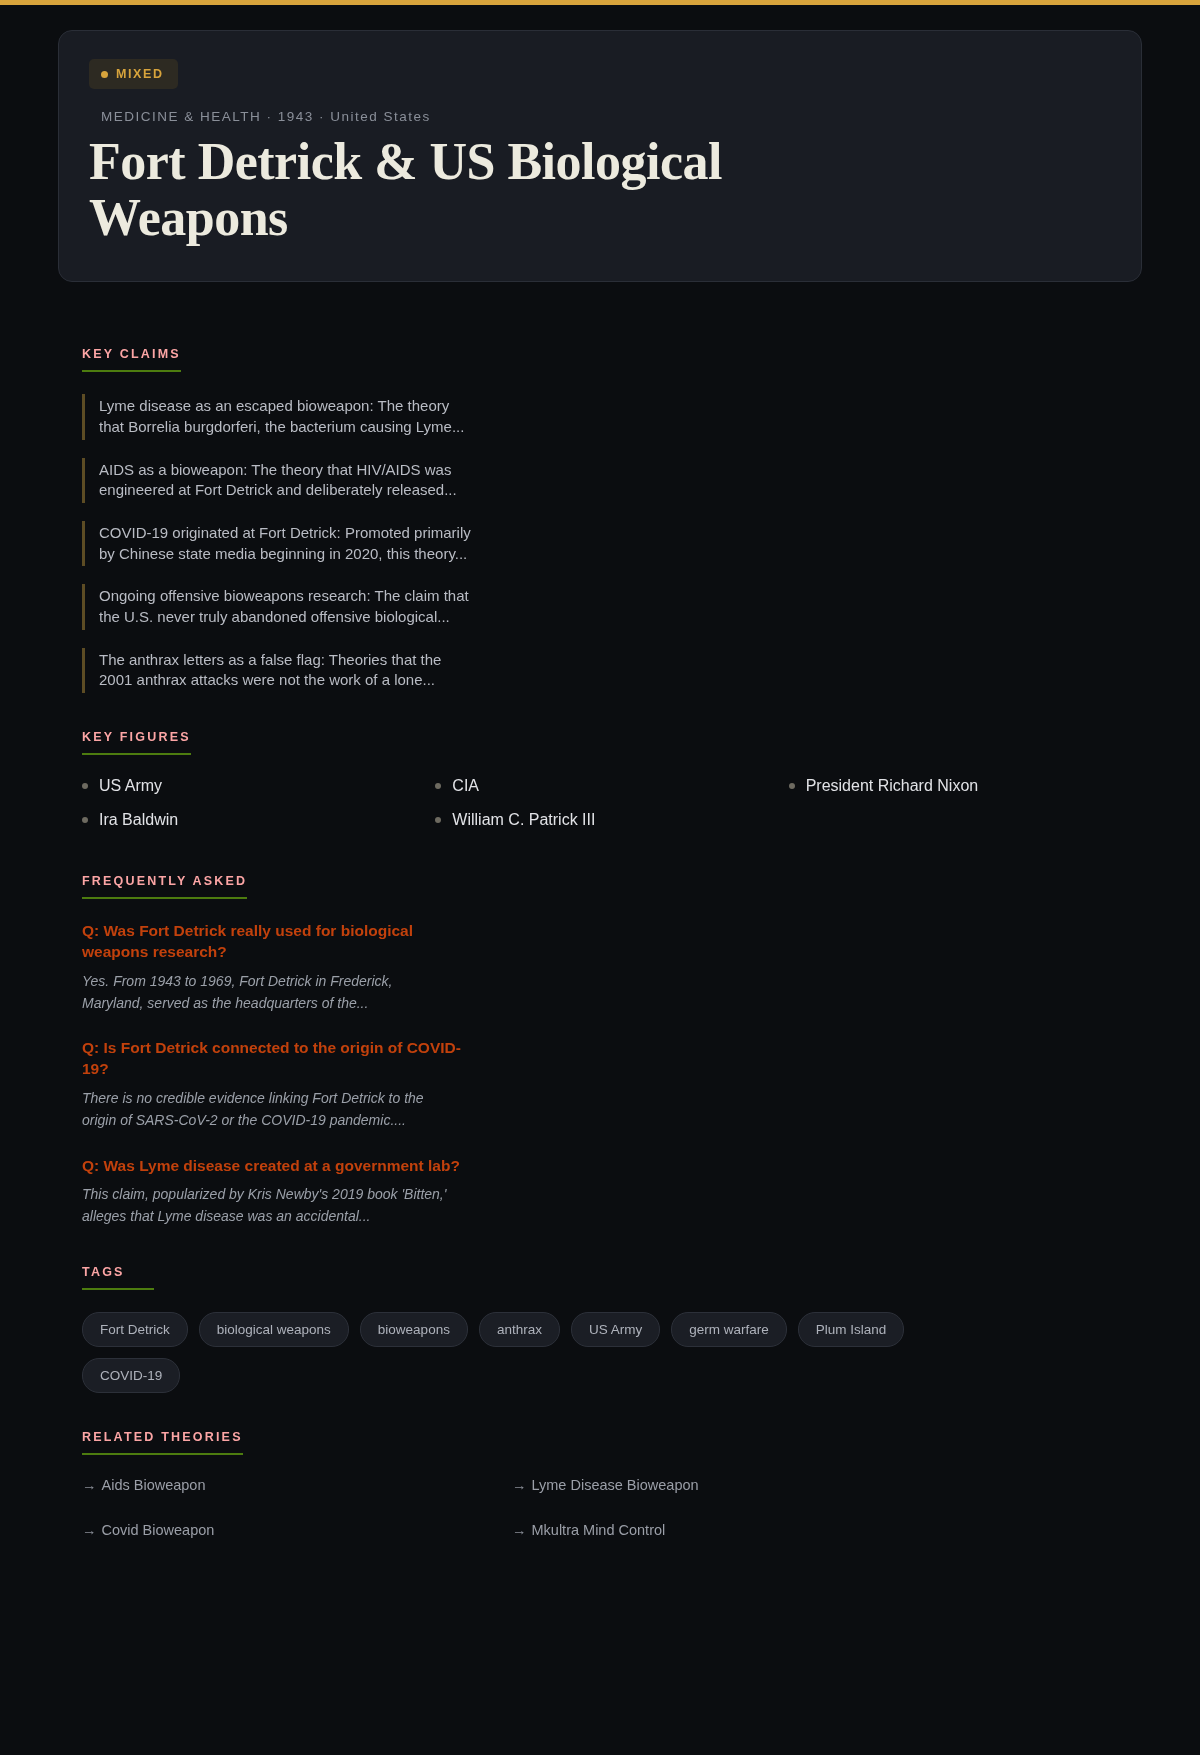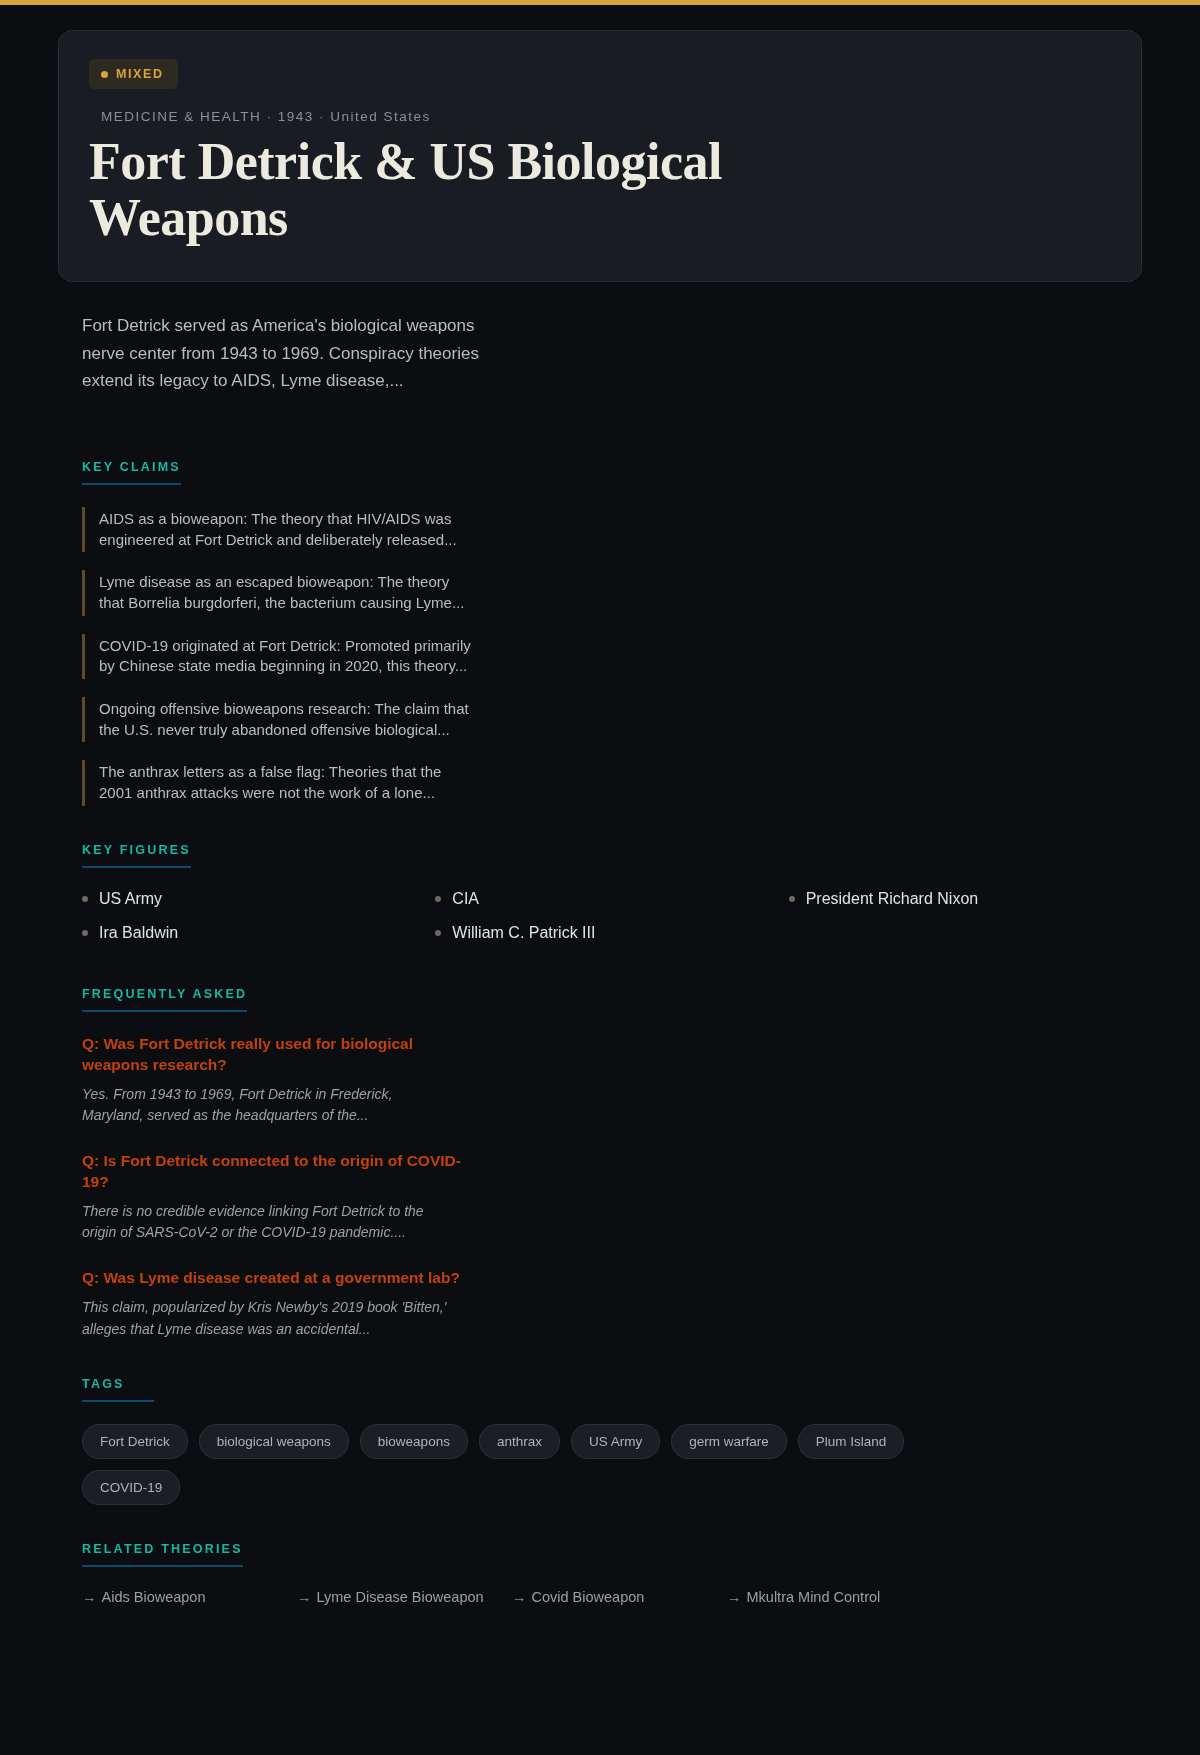--- a/index.html
+++ b/index.html
@@ -71,26 +71,26 @@
     margin: 30px 58px 0 82px;
     color: #b9bcc4;
     font-size: 17px;
     line-height: 1.62;
     max-width: 400px;
   }
   .section {
     margin: 0 58px 0 82px;
   }
   .section-head {
-    color: #14b8a6;
+    color: #fca5a5;
     font-size: 12.5px;
     font-weight: bold;
     letter-spacing: 2.2px;
     padding-bottom: 9px;
-    border-bottom: 2px solid #0c4a6e;
+    border-bottom: 2px solid #4d7c0f;
     display: inline-block;
     min-width: 72px;
   }
   .sec-spacer-lg { margin-top: 62px; }
   .sec-spacer-md { margin-top: 42px; }
   .sec-spacer-sm { margin-top: 34px; }
 
   .claims { margin-top: 22px; }
   .claim {
     border-left: 3px solid #5d4c24;
@@ -149,22 +149,22 @@
     border: 1px solid #2c3039;
     border-radius: 17px;
     padding: 9px 17px;
     color: #aeb2bb;
     font-size: 13.5px;
     white-space: nowrap;
   }
   .related {
     margin-top: 22px;
     display: grid;
-    grid-template-columns: 1fr 1fr 1fr 1fr;
-    row-gap: 19px;
+    grid-template-columns: 1fr 1fr;
+    row-gap: 29px;
     max-width: 860px;
   }
   .related a {
     color: #9b9fa8;
     font-size: 14.5px;
     text-decoration: none;
     display: inline-block;
   }
   .related a .arrow { color: #8a8e97; margin-right: 5px; }
 </style>
@@ -177,27 +177,26 @@
 
   <div class="hero">
     <div class="badge">
       <span class="dot"></span>
       <span class="label">MIXED</span>
     </div>
     <div class="meta">MEDICINE &amp; HEALTH · 1943 · United States</div>
     <h1 class="title">Fort Detrick &amp; US Biological Weapons</h1>
   </div>
 
-  <div class="summary">Fort Detrick served as America's biological weapons nerve center from 1943 to 1969. Conspiracy theories extend its legacy to AIDS, Lyme disease,...</div>
 
   <div class="section sec-spacer-lg">
     <div class="section-head">KEY CLAIMS</div>
     <div class="claims">
+      <div class="claim">Lyme disease as an escaped bioweapon: The theory that Borrelia burgdorferi, the bacterium causing Lyme...</div>
       <div class="claim">AIDS as a bioweapon: The theory that HIV/AIDS was engineered at Fort Detrick and deliberately released...</div>
-      <div class="claim">Lyme disease as an escaped bioweapon: The theory that Borrelia burgdorferi, the bacterium causing Lyme...</div>
       <div class="claim">COVID-19 originated at Fort Detrick: Promoted primarily by Chinese state media beginning in 2020, this theory...</div>
       <div class="claim">Ongoing offensive bioweapons research: The claim that the U.S. never truly abandoned offensive biological...</div>
       <div class="claim">The anthrax letters as a false flag: Theories that the 2001 anthrax attacks were not the work of a lone...</div>
     </div>
   </div>
 
   <div class="section sec-spacer-sm">
     <div class="section-head">KEY FIGURES</div>
     <div class="figures">
       <div class="figure">

